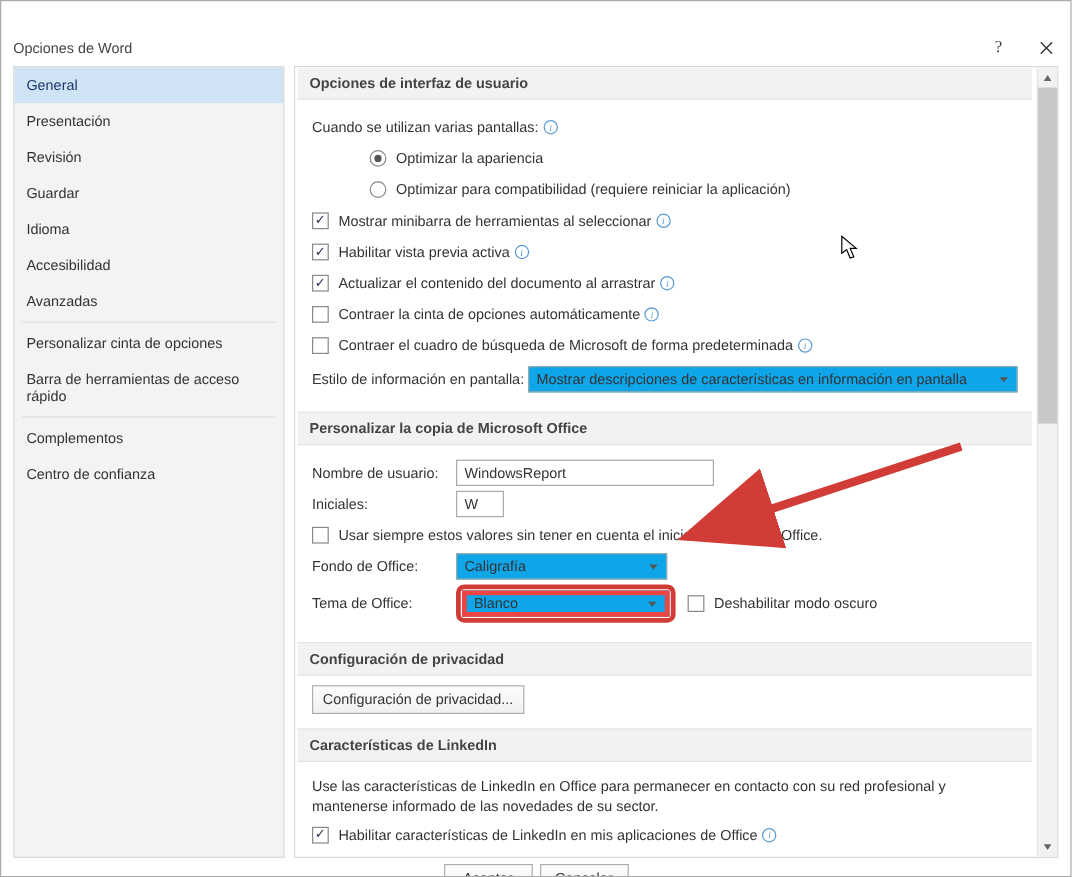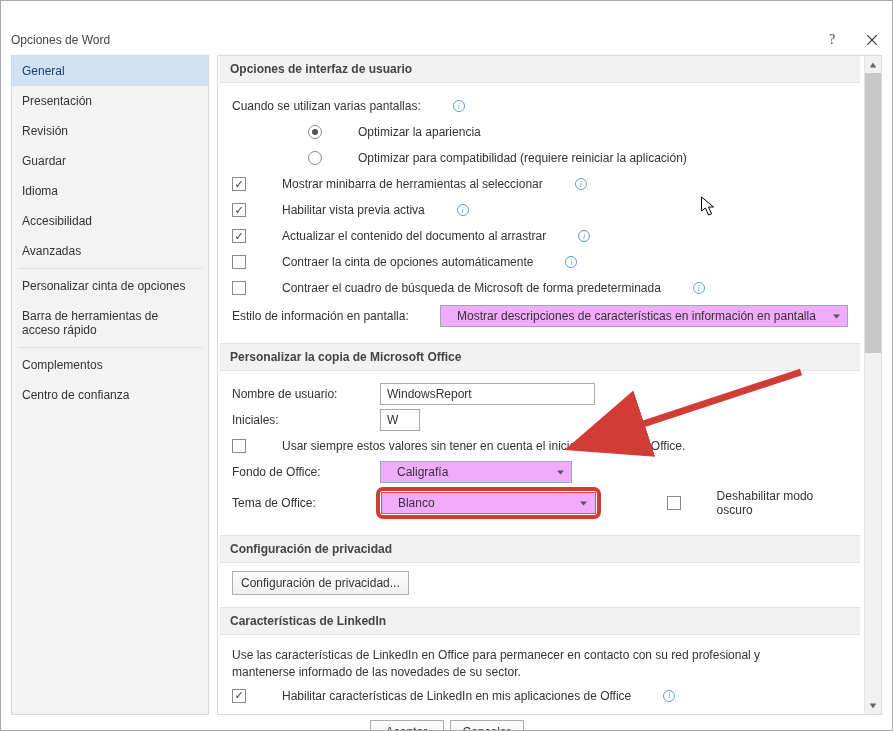--- a/index.html
+++ b/index.html
@@ -26,42 +26,42 @@
 .vscroll .arrow { height: 17px; display: flex; align-items: center; justify-content: center; color: #666; }
 .vscroll .arrow svg { width: 8px; height: 8px; }
 .vscroll .thumb { height: 280px; background: #c8c8c8; margin-top: 0; }
 .vscroll .space { flex: 1; }
 .vscroll { display: flex; flex-direction: column; }
 
 .section-title { background: #f2f2f2; border-top: 1px solid #e3e3e3; border-bottom: 1px solid #e3e3e3; padding: 6px 10px; color: #444; font-weight: 600; margin-top: 4px; }
 .section-title:first-child { margin-top: 0; border-top: 0; }
 .section-body { padding: 8px 12px; color: #333; }
 
-.row { display: flex; align-items: center; margin: 4px 0; min-height: 22px; gap: 28px; }
+.row { display: flex; align-items: center; margin: 4px 0; min-height: 22px; }
 .row .indent2 { width: 48px; }
 .radio, .check { width: 14px; height: 14px; border: 1px solid #888; display: inline-flex; align-items: center; justify-content: center; margin-right: 8px; flex-shrink: 0; background: #fff; }
 .radio { border-radius: 50%; }
 .radio.sel::after { content:""; width: 6px; height: 6px; border-radius:50%; background:#555; }
 .check.sel { color:#333; }
 .check.sel::after { content: "✓"; font-size: 11px; line-height: 1; color: #335; }
 .lbl { color: #333; }
 .info { width: 12px; height: 12px; border-radius: 50%; border: 1px solid #5a9bd5; color:#5a9bd5; display:inline-flex; align-items:center; justify-content:center; font-size: 8px; margin-left: 4px; font-style: italic; font-family: Georgia, serif; }
 .info::after { content: "i"; }
 .label-col2 { width: 120px; color:#333; }
 
 .textinput { height: 22px; border: 1px solid #aaa; padding: 2px 6px; background:#fff; color:#333; font-size:12px; }
 .textinput.username { width: 215px; }
 .textinput.initials { width: 40px; }
 
-.dropdown { height: 22px; border: 1px solid #9aa; background:#f0abfc; display:flex; align-items:center; padding: 0 4px 0 16px; color:#333; justify-content: space-between; }
+.dropdown { height: 22px; border: 1px solid #9aa; background:#0ea5e9; display:flex; align-items:center; padding: 0 4px 0 6px; color:#333; justify-content: space-between; }
 .dropdown .dd-arrow { width: 14px; text-align:center; }
 .dropdown .dd-arrow svg { width:7px; height:7px; }
 .dropdown.tips { width: 408px; }
-.dropdown.bg { width: 192px; }
-.dropdown.theme { width: 215px; border: 1px solid #ef4444; }
+.dropdown.bg { width: 176px; }
+.dropdown.theme { width: 173px; border: 4px solid #ef4444; }
 .tips-label { width: 180px; color:#333; line-height: 1.2; }
 
 .thick-highlight { border: 4px solid #d13c36; border-radius: 7px; padding: 1px; display:inline-block; }
 
 .btn { height: 24px; border: 1px solid #adadad; background: linear-gradient(#fdfdfd,#f0f0f0); padding: 0 8px; color:#333; display:inline-flex; align-items:center; cursor:pointer; }
 .btn.priv { }
 
 .footer { height: 34px; display:flex; justify-content:center; align-items:center; gap: 6px; padding: 0 10px; border-top: 0; }
 .footer .btn { width: 74px; justify-content:center; height: 24px; }
 

